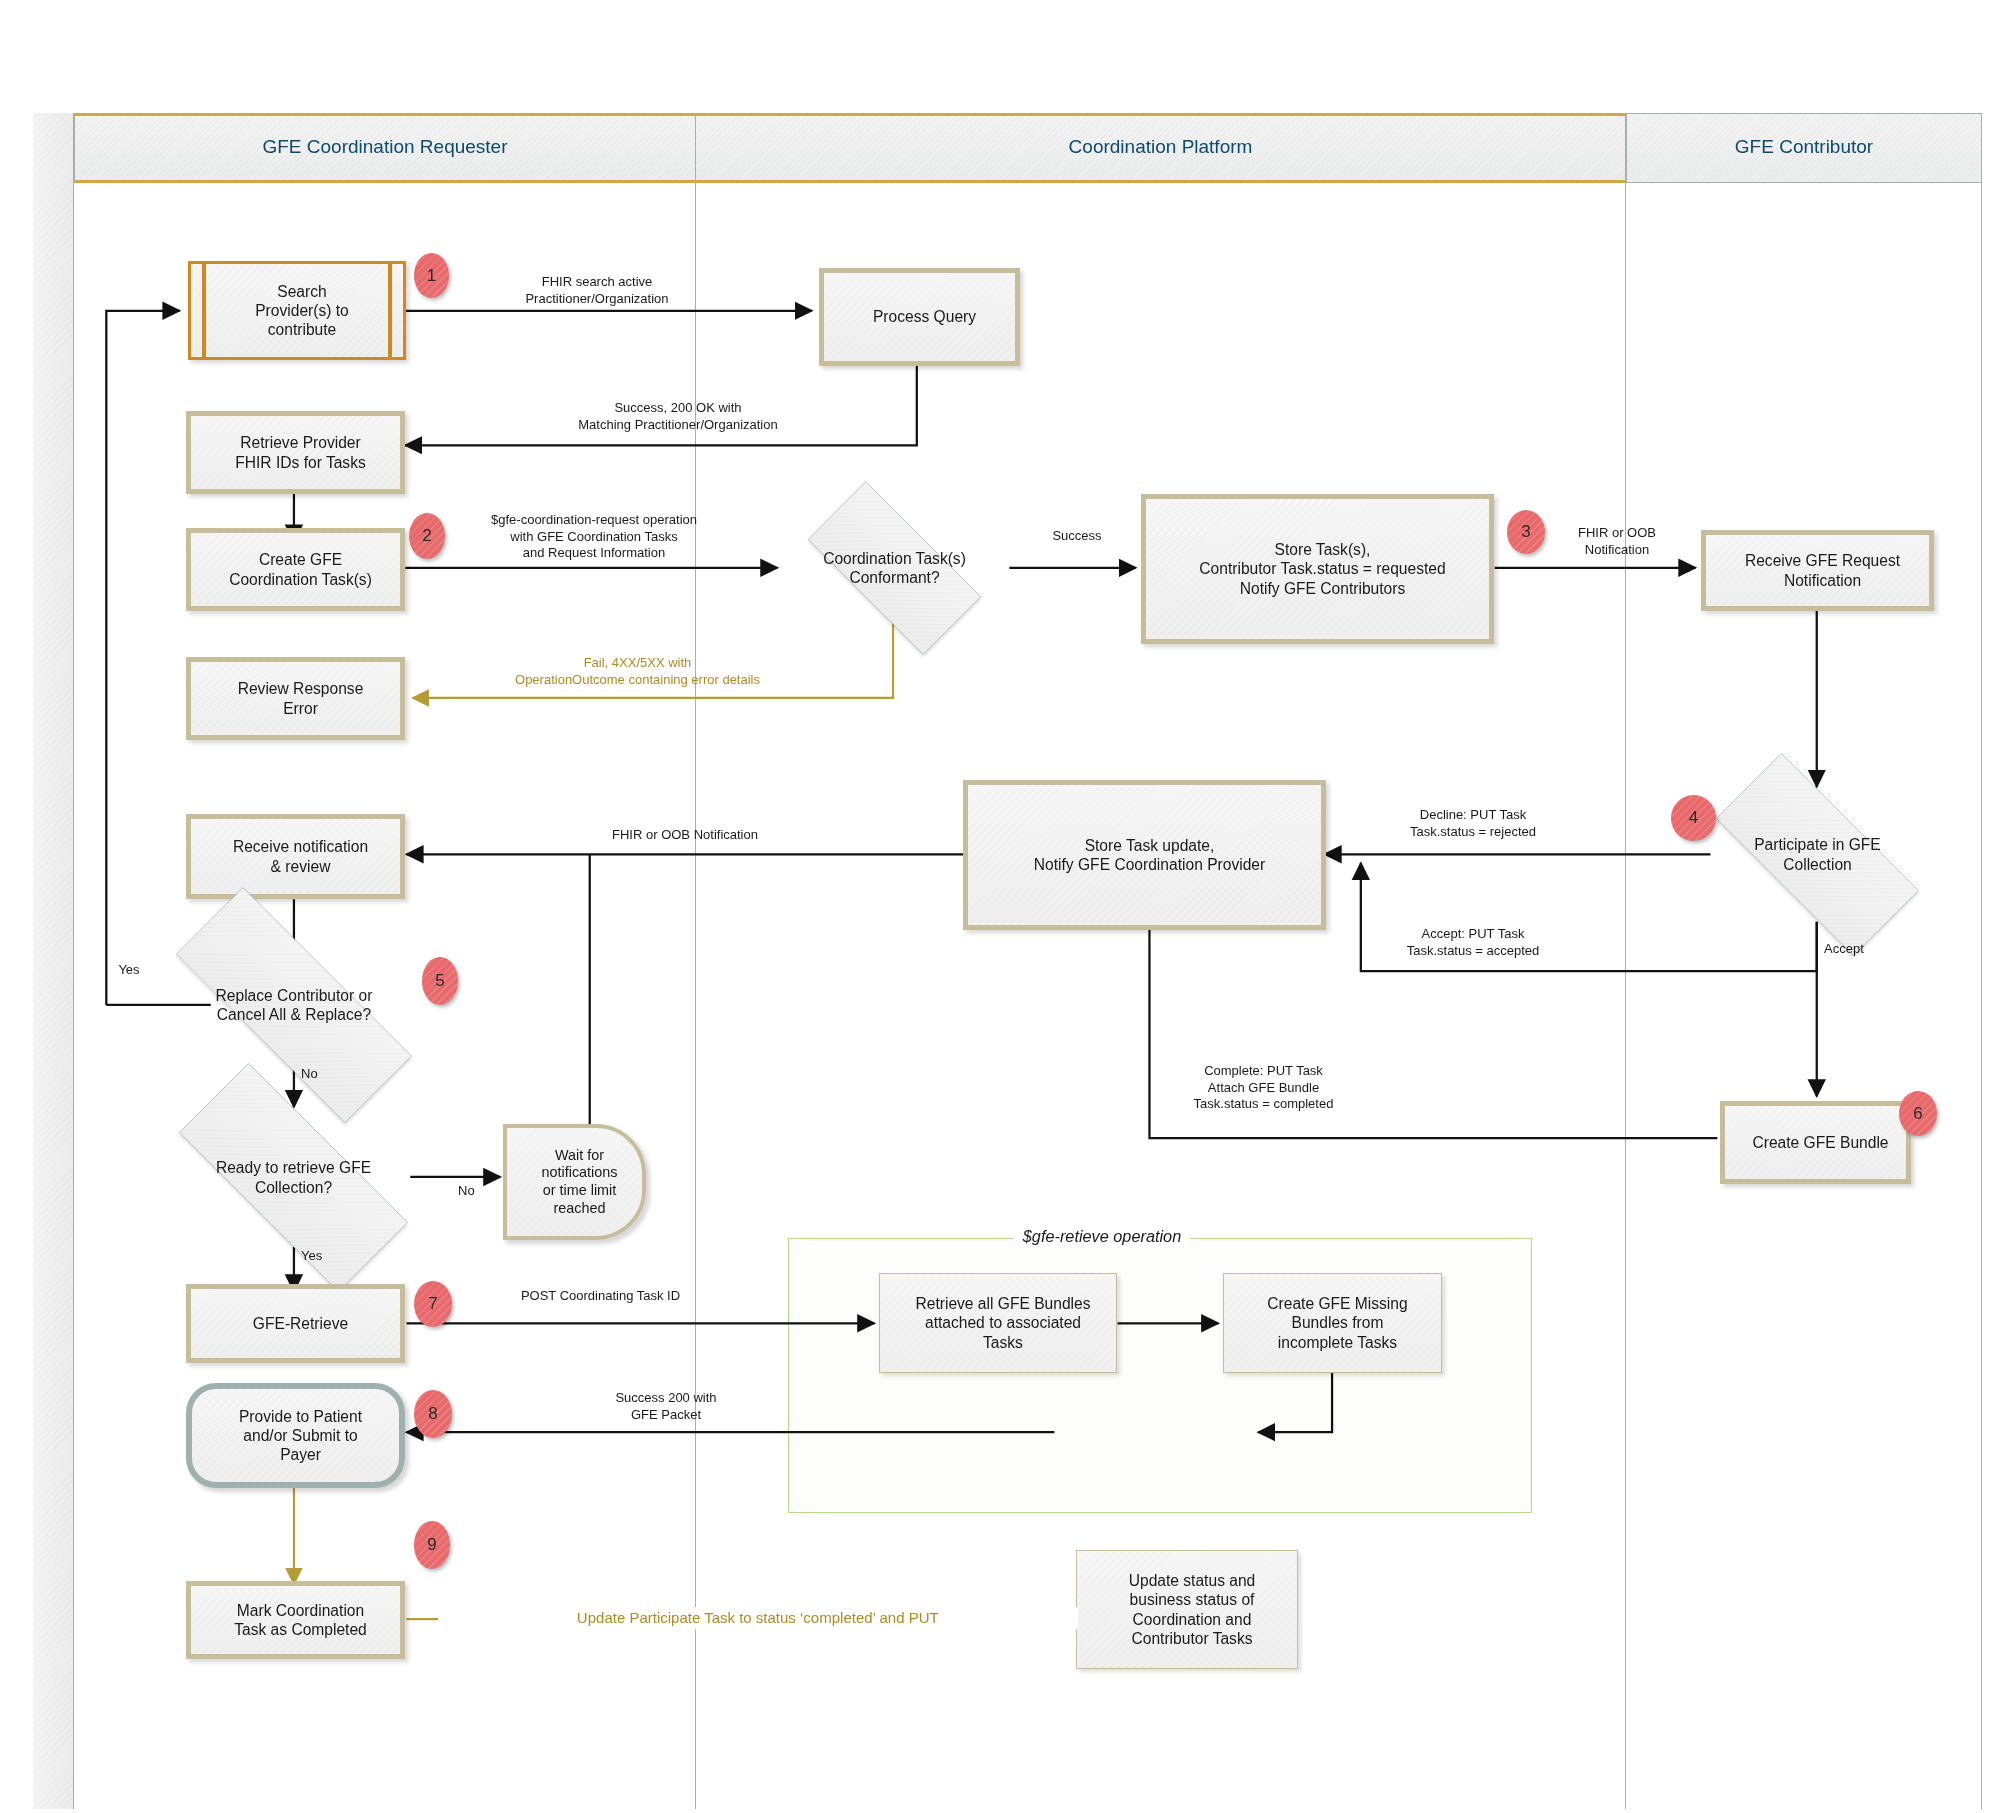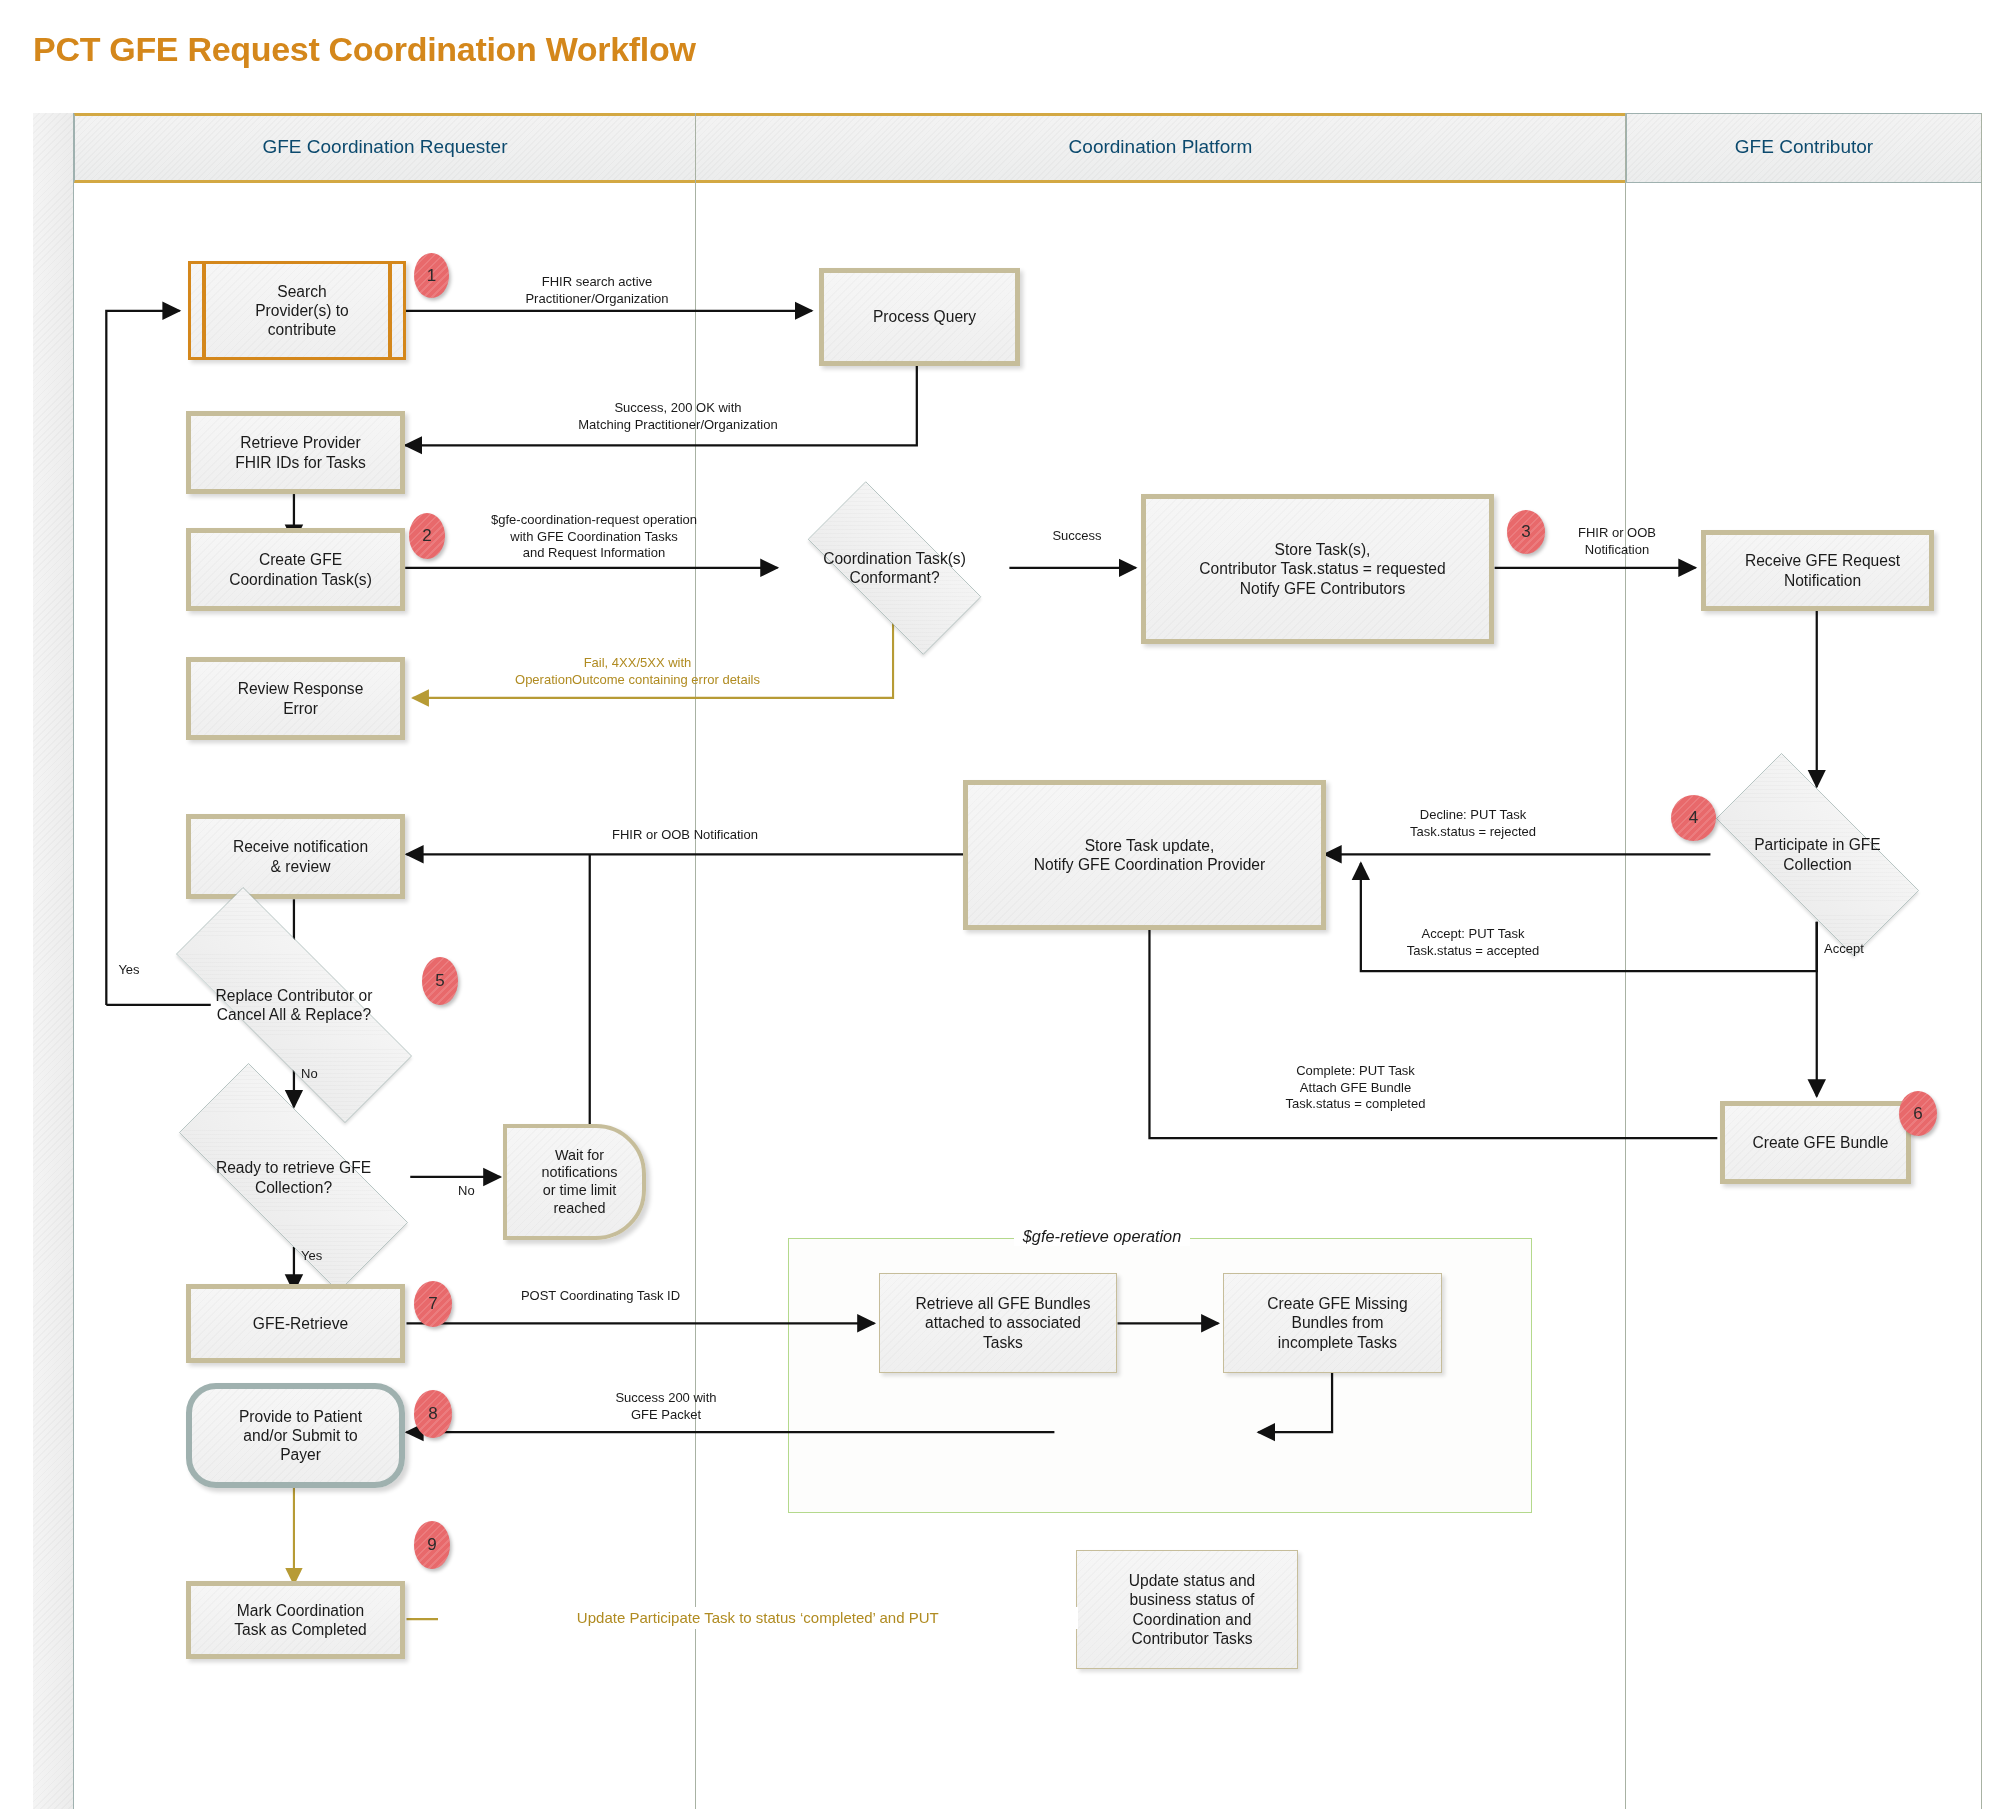--- a/index.html
+++ b/index.html
@@ -202,21 +202,20 @@
   }
 
   
   #edges { position: absolute; left:0; top:0; }
 </style>
 </head>
 <body>
 
 <div id="canvas">
 
-  <div id="title">PCT GFE Request Coordination Workflow</div>
 
   <div class="pool-strip" style="left:33px; top:113px; width:41px; height:1696px;"></div>
 
   <div class="lane-header-band active" style="left:74px; top:113px; width:622px; height:70px;"></div>
   <div class="lane-header-band active" style="left:695px; top:113px; width:931px; height:70px;"></div>
   <div class="lane-header-band" style="left:1626px; top:113px; width:356px; height:70px;"></div>
 
   <div class="lane-title" style="left:74px; top:136px; width:622px;">GFE Coordination Requester</div>
   <div class="lane-title" style="left:695px; top:136px; width:931px;">Coordination Platform</div>
   <div class="lane-title" style="left:1626px; top:136px; width:356px;">GFE Contributor</div>
@@ -468,21 +467,21 @@
   <div class="elabel" style="left:588px; top:827px; width:194px;">FHIR or OOB Notification</div>
 
   <div class="elabel" style="left:109px; top:962px; width:40px;">Yes</div>
 
   <div class="elabel" style="left:301px; top:1066px; width:40px; text-align:left;">No</div>
 
   <div class="elabel" style="left:458px; top:1183px; width:40px; text-align:left;">No</div>
 
   <div class="elabel" style="left:301px; top:1248px; width:40px; text-align:left;">Yes</div>
 
-  <div class="elabel" style="left:1240px; top:1063px; width:231px;">Complete: PUT Task
+  <div class="elabel" style="left:1148px; top:1063px; width:231px;">Complete: PUT Task
 Attach GFE Bundle
 Task.status = completed</div>
 
   <div class="elabel" style="left:469px; top:1288px; width:263px;">POST Coordinating Task ID</div>
 
   <div class="elabel" style="left:566px; top:1390px; width:200px;">Success 200 with
 GFE Packet</div>
 
   <div class="elabel gold" style="left:438px; top:1607px; width:632px; font-size:15px; background:#ffffff; padding:1.3px 3.8px;">Update Participate Task to status ‘completed’ and PUT</div>
 

